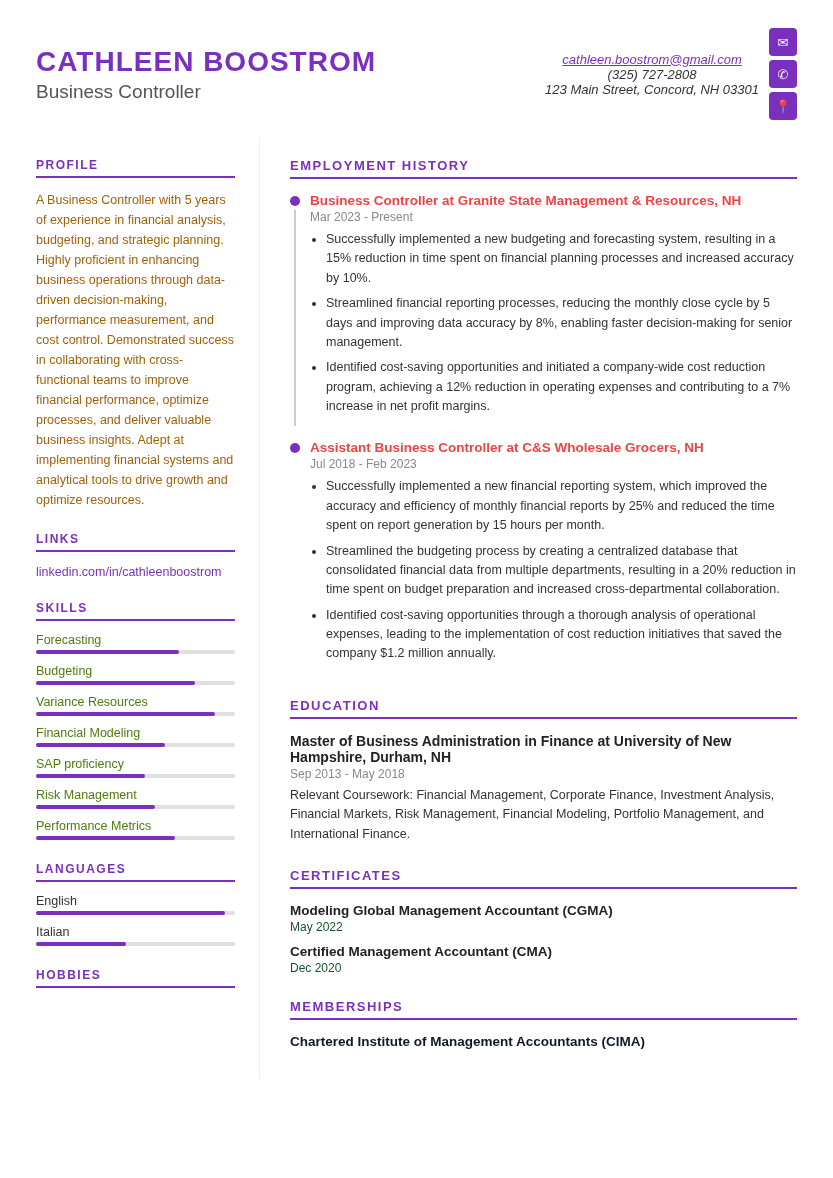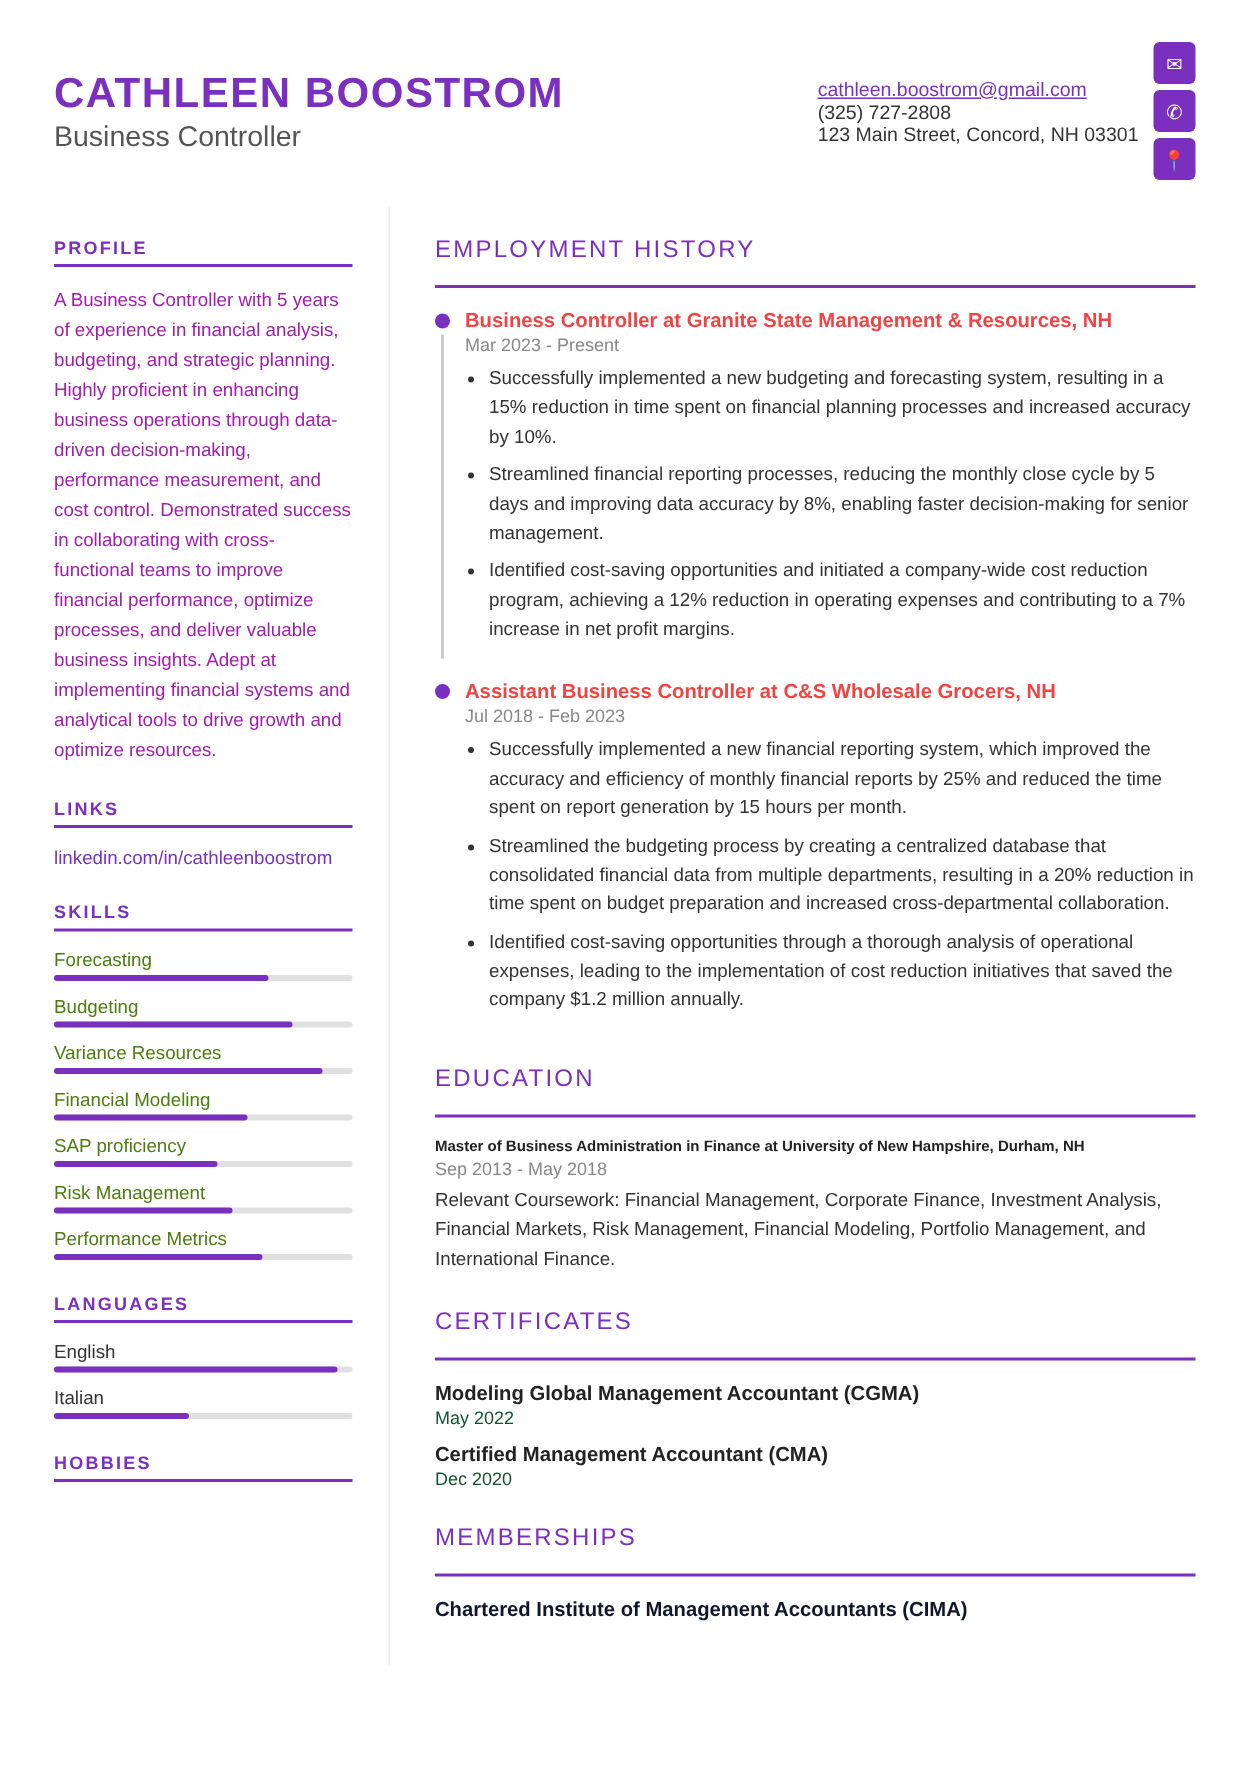--- a/index.html
+++ b/index.html
@@ -37,21 +37,22 @@
       font-size: 19px;
       color: #555;
       margin-top: 3px;
     }
     .header-right {
       display: flex;
       align-items: center;
       gap: 10px;
     }
     .header-contact-info {
-      text-align: left;
+      text-align: center;
+      font-style: italic;
     }
     .header-contact-info a {
       color: #7B2FBE;
       text-decoration: underline;
       font-size: 13px;
     }
     .header-contact-info .phone,
     .header-contact-info .address {
       font-size: 13px;
       color: #333;
@@ -101,21 +102,21 @@
       margin-bottom: 12px;
       margin-top: 22px;
     }
     .section-header:first-child {
       margin-top: 0;
     }
 
     
     .profile-text {
       font-size: 12.5px;
-      color: #a21caf;
+      color: #a16207;
       line-height: 1.6;
     }
 
     
     .link-item a {
       color: #7B2FBE;
       text-decoration: none;
       font-size: 12.5px;
     }
 
@@ -204,21 +205,21 @@
     .job-dot-line {
       width: 2px;
       flex: 1;
       background: #ccc;
       margin-top: 4px;
     }
     .job-content { flex: 1; }
 
     
     .edu-degree {
-      font-size: 10px;
+      font-size: 14px;
       font-weight: 700;
       color: #222;
       margin-bottom: 2px;
     }
     .edu-date {
       font-size: 12px;
       color: #888;
       margin-bottom: 5px;
     }
     .edu-coursework {
@@ -241,27 +242,27 @@
     }
 
     
     .membership-name {
       font-size: 13.5px;
       font-weight: 700;
       color: #0f172a;
     }
 
     .right-section-header {
-      font-size: 16px;
-      font-weight: 400;
+      font-size: 13px;
+      font-weight: 700;
       color: #7B2FBE;
       letter-spacing: 1.5px;
       text-transform: uppercase;
       border-bottom: 2px solid #7B2FBE;
-      padding-bottom: 14px;
+      padding-bottom: 4px;
       margin-bottom: 14px;
       margin-top: 24px;
     }
     .right-section-header:first-child {
       margin-top: 0;
     }
   </style>
 </head>
 <body>
 

